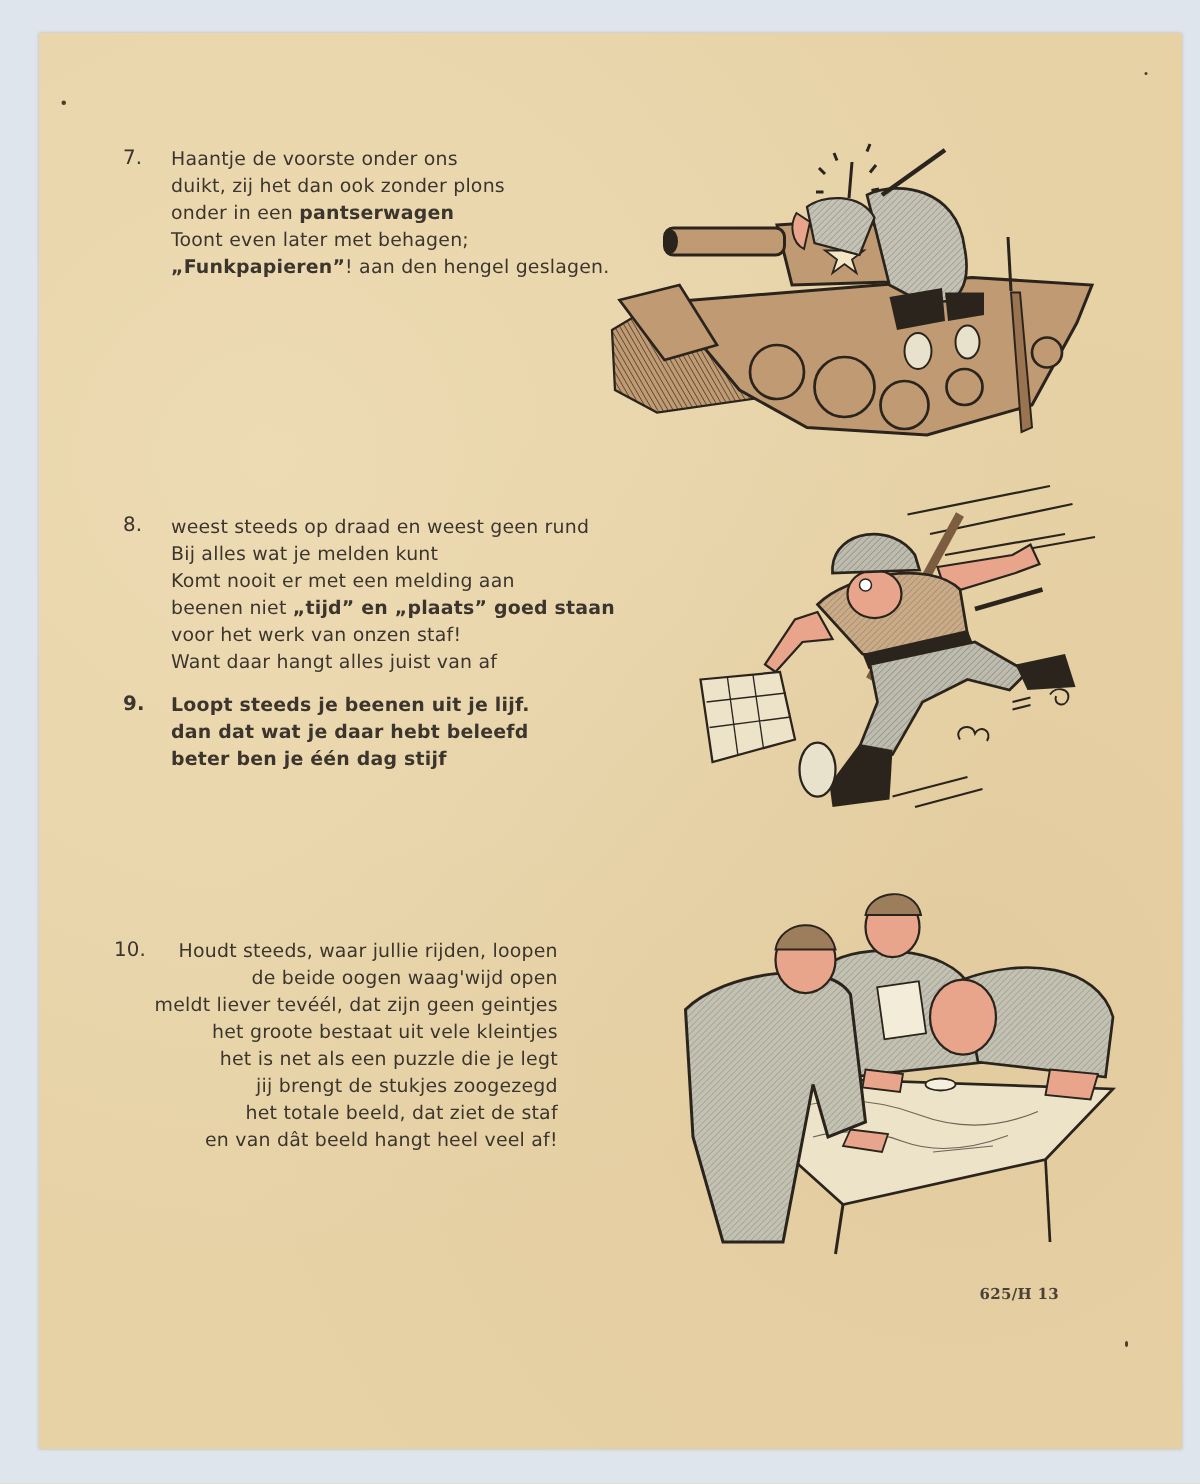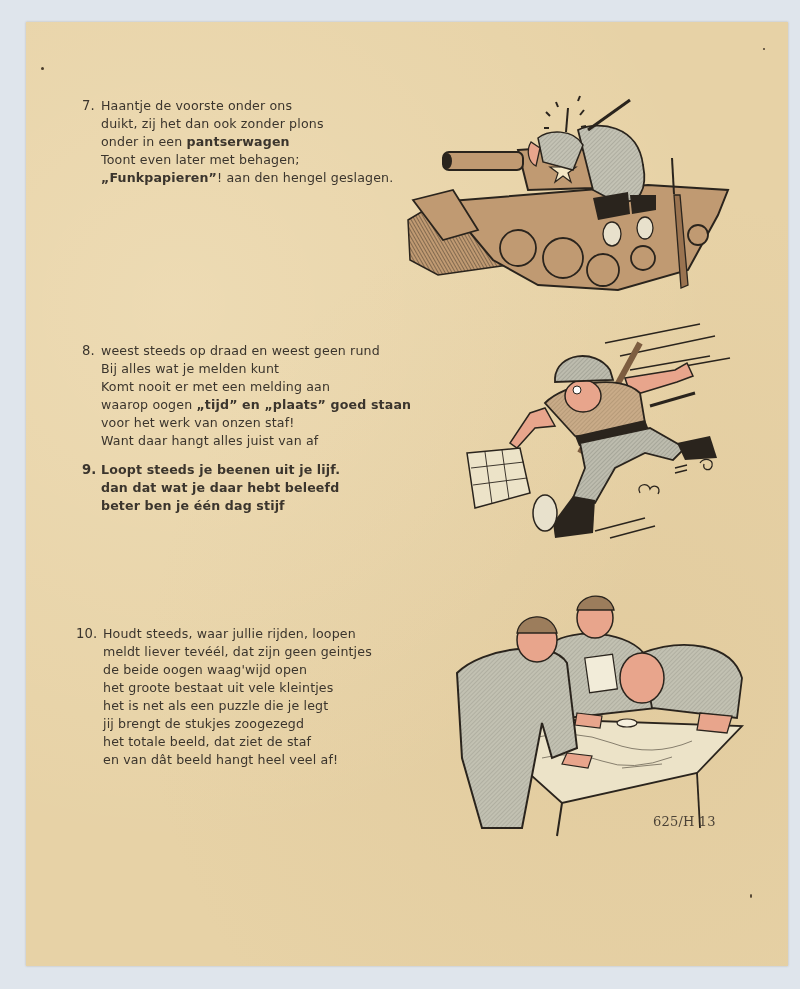--- a/index.html
+++ b/index.html
@@ -22,33 +22,33 @@
     }
     .speck { position: absolute; width: 3px; height: 3px; border-radius: 50%; background: #4a3d2c; }
     .verse {
       position: absolute;
       color: #3b352d;
       font-size: 12.6px;
       line-height: 18px;
       letter-spacing: 0.15px;
     }
     .verse .num { position: absolute; left: 0; top: 0; font-size: 13.2px; }
-    .verse .lines { margin-left: 19px; }
+    .verse .lines { margin-left: 32px; }
     .verse .line { white-space: nowrap; display: block; }
-    .verse.wide .lines { margin-left: 28px; }
+    .verse.wide .lines { margin-left: 28px; text-align: right; }
     .b { font-weight: bold; }
     .verse.bold { font-weight: bold; }
     .illus { position: absolute; }
     .catalog {
       position: absolute;
-      left: 653px; top: 814px;
+      left: 653px; top: 858px;
       font-family: "DejaVu Serif", serif;
-      font-size: 13px;
+      font-size: 10px;
       color: #4b4236;
-      font-weight: normal;
+      font-weight: bold;
       letter-spacing: 0.2px;
     }
   </style>
 </head>
 <body>
 
 <div class="paper">
   <span class="speck" style="left:15px;top:45px;"></span>
   <span class="speck" style="left:737px;top:26px;width:2px;height:2px;"></span>
   <span class="speck" style="left:724px;top:872px;width:2px;height:4px;"></span>
@@ -64,41 +64,41 @@
     <span class="line"><span class="b">„Funkpapieren”</span><span>! aan den hengel geslagen.</span></span>
   </div>
 </div>
 
 <div class="verse" style="left:82px; top:342px;">
   <span class="num">8.</span>
   <div class="lines">
     <span class="line"><span>weest steeds op draad en weest geen rund</span></span>
     <span class="line"><span>Bij alles wat je melden kunt</span></span>
     <span class="line"><span>Komt nooit er met een melding aan</span></span>
-    <span class="line"><span>waarop oogen </span><span class="b">„tijd” en „plaats” goed staan</span></span>
+    <span class="line"><span>beenen niet </span><span class="b">„tijd” en „plaats” goed staan</span></span>
     <span class="line"><span>voor het werk van onzen staf!</span></span>
     <span class="line"><span>Want daar hangt alles juist van af</span></span>
   </div>
 </div>
 
 <div class="verse bold" style="left:82px; top:461px;">
   <span class="num">9.</span>
   <div class="lines">
     <span class="line"><span>Loopt steeds je beenen uit je lijf.</span></span>
     <span class="line"><span>dan dat wat je daar hebt beleefd</span></span>
     <span class="line"><span>beter ben je één dag stijf</span></span>
   </div>
 </div>
 
 <div class="verse wide" style="left:76px; top:625px;">
   <span class="num">10.</span>
   <div class="lines" style="margin-left:27px;">
     <span class="line"><span>Houdt steeds, waar jullie rijden, loopen</span></span>
+    <span class="line"><span>de beide oogen waag'wijd open</span></span>
     <span class="line"><span>meldt liever tevéél, dat zijn geen geintjes</span></span>
-    <span class="line"><span>de beide oogen waag'wijd open</span></span>
     <span class="line"><span>het groote bestaat uit vele kleintjes</span></span>
     <span class="line"><span>het is net als een puzzle die je legt</span></span>
     <span class="line"><span>jij brengt de stukjes zoogezegd</span></span>
     <span class="line"><span>het totale beeld, dat ziet de staf</span></span>
     <span class="line"><span>en van dât beeld hangt heel veel af!</span></span>
   </div>
 </div>
 
 <svg class="illus" style="left:398px; top:90px;" width="340" height="210" viewBox="0 0 340 210">
   <defs>

